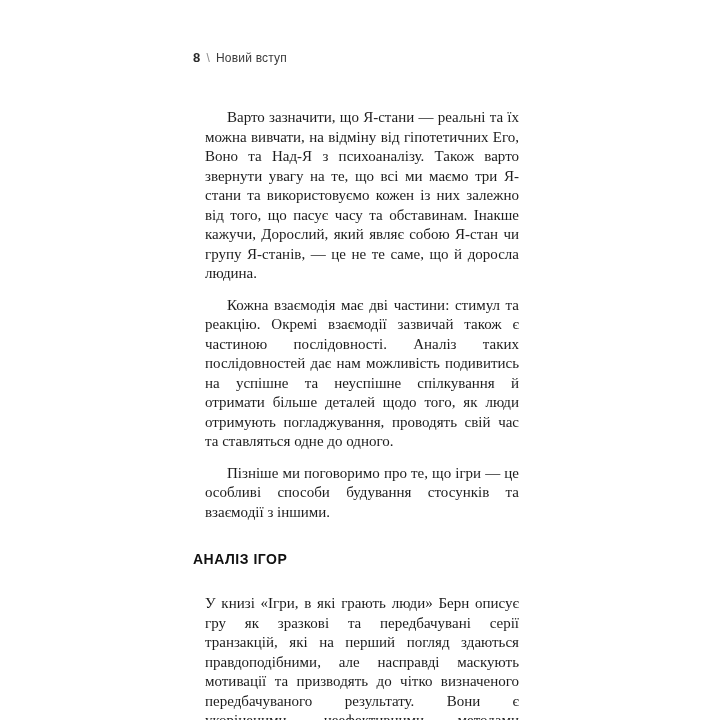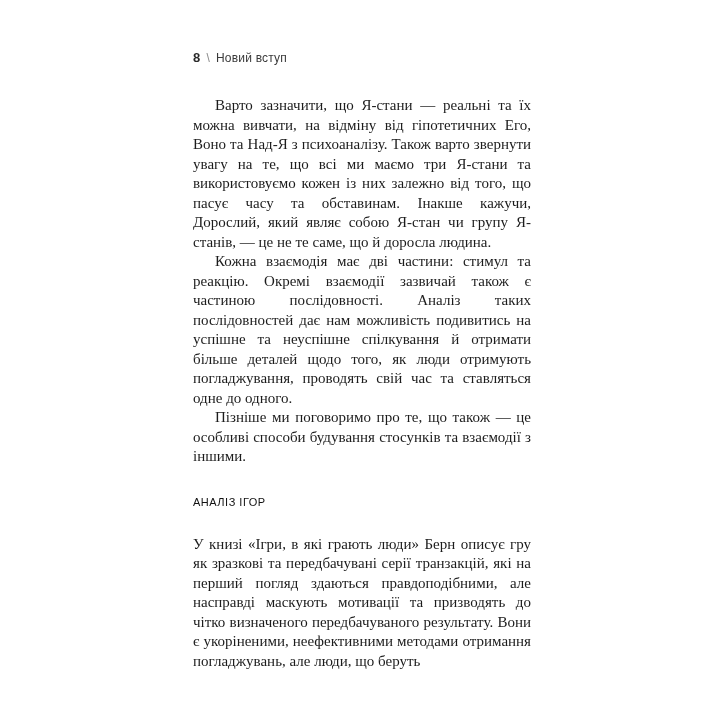--- a/index.html
+++ b/index.html
@@ -38,51 +38,51 @@
   .page-header .chapter {
     color: #3a3a3a;
   }
   .content {
     position: absolute;
     left: 193px;
     top: 96px;
     width: 338px;
   }
   .content p {
-    margin: 0;
+    margin: 12px;
     font-size: 15px;
     line-height: 19.5px;
     text-align: justify;
     text-indent: 22px;
     color: #1c1c1c;
   }
   .content p.no-indent {
     text-indent: 0;
   }
   .content h2.section-heading {
     margin: 29px 0 27px 0;
     font-family: "Liberation Sans", sans-serif;
-    font-weight: 400;
-    font-size: 11px;
+    font-weight: 700;
+    font-size: 14px;
     letter-spacing: 0.5px;
     color: #111111;
   }
 </style>
 </head>
 <body>
 
 <div class="page">
 
   <div class="page-header">
     <span class="page-num">8</span><span class="sep">\</span><span class="chapter">Новий вступ</span>
   </div>
 
   <div class="content">
     <p>Варто зазначити, що Я-стани — реальні та їх можна вивчати, на відміну від гіпотетичних Его, Воно та Над-Я з психоаналізу. Також варто звернути увагу на те, що всі ми маємо три Я-стани та використовуємо кожен із них залежно від того, що пасує часу та обставинам. Інакше кажучи, Дорослий, який являє собою Я-стан чи групу Я-станів, — це не те саме, що й доросла людина.</p>
     <p>Кожна взаємодія має дві частини: стимул та реакцію. Окремі взаємодії зазвичай також є частиною послідовності. Аналіз таких послідовностей дає нам можливість подивитись на успішне та неуспішне спілкування й отримати більше деталей щодо того, як люди отримують погладжування, проводять свій час та ставляться одне до одного.</p>
-    <p>Пізніше ми поговоримо про те, що також — це особливі способи будування стосунків та взаємодії з іншими.</p>
+    <p>Пізніше ми поговоримо про те, що ігри — це особливі способи будування стосунків та взаємодії з іншими.</p>
 
     <h2 class="section-heading">АНАЛІЗ ІГОР</h2>
 
     <p class="no-indent">У книзі «Ігри, в які грають люди» Берн описує гру як зразкові та передбачувані серії транзакцій, які на перший погляд здаються правдоподібними, але насправді маскують мотивації та призводять до чітко визначеного передбачуваного результату. Вони є укоріненими, неефективними методами отримання погладжувань, але люди, що беруть</p>
   </div>
 
 </div>
 
 </body></html>

